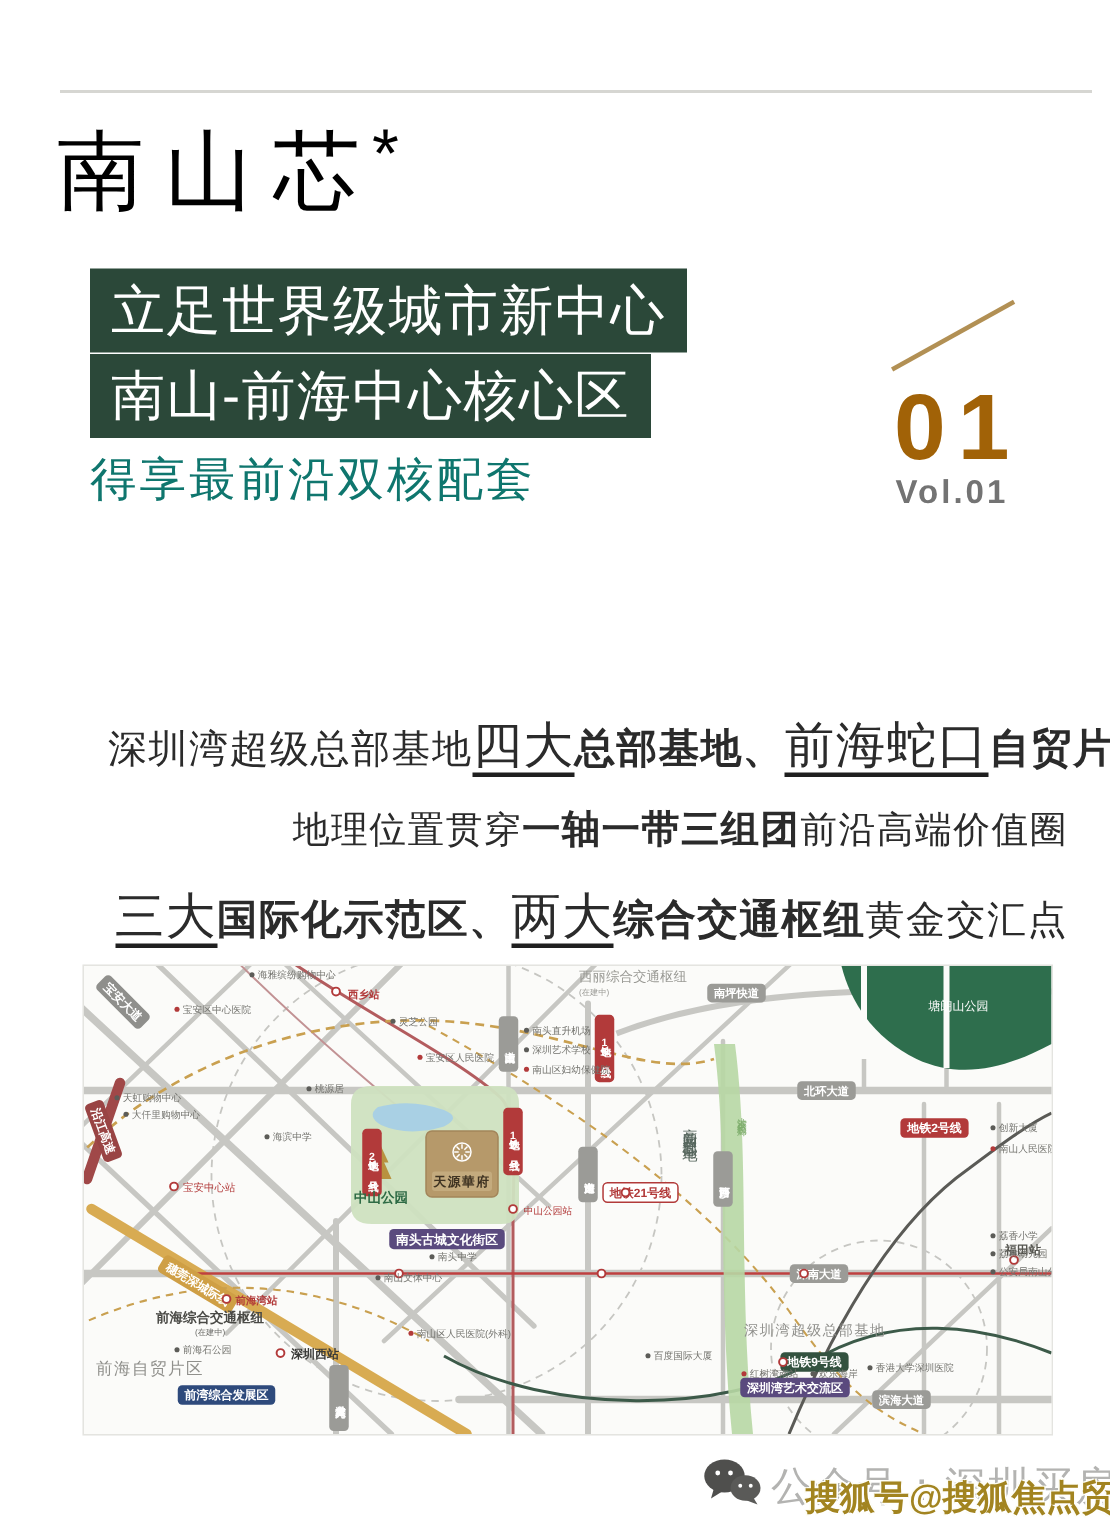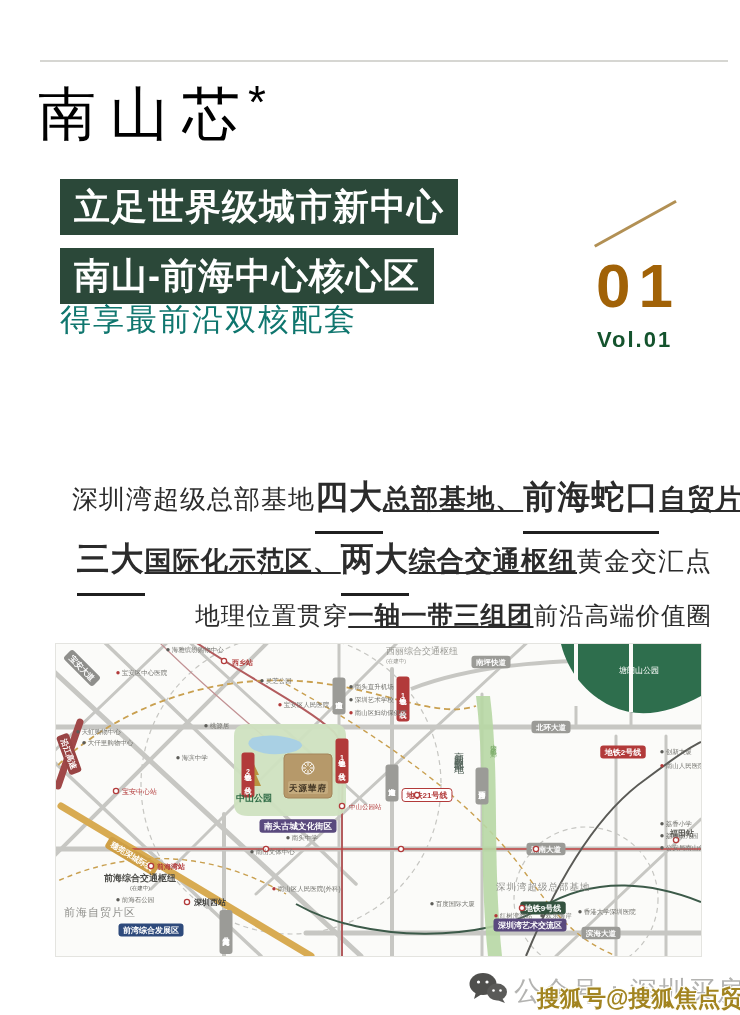--- a/index.html
+++ b/index.html
@@ -3,36 +3,36 @@
 <meta charset="utf-8">
 <style>
   html,body{margin:0;padding:0;background:#ffffff;}
   body{width:740px;height:1015px;position:relative;overflow:hidden;
        font-family:"Liberation Sans","DejaVu Sans",sans-serif;}
   .abs{position:absolute;}
   
   #top-divider{left:40px;top:60px;width:688px;height:2px;background:#d6d6d2;}
   #brand-title{left:38px;top:76px;font-size:58px;color:#000000;letter-spacing:14px;font-weight:400;}
   #brand-asterisk{font-size:46px;position:relative;top:-16px;left:-6px;letter-spacing:0;}
-  .green-box{left:60px;background:#2b4839;color:#ffffff;font-weight:bold;
+  .green-box{left:60px;background:#2b4839;color:#ffffff;font-weight:normal;
              font-size:36px;letter-spacing:1px;padding:10px 14px;line-height:1;white-space:nowrap;}
   #headline-1{top:179px;}
-  #headline-2{top:248px;}
+  #headline-2{top:236px;}
   #headline-sub{left:60px;top:299px;font-size:31px;letter-spacing:2px;color:#0f766e;white-space:nowrap;}
   
   #issue-line{left:594px;top:245px;width:93px;border-top:3.5px solid #b29054;
               transform:rotate(-29deg);transform-origin:0 0;}
   #issue-number{left:596px;top:250px;font-size:62px;color:#a16207;letter-spacing:8px;font-weight:bold;}
-  #issue-vol{left:597px;top:327px;font-size:22px;color:#14532d;letter-spacing:2px;font-weight:bold;}
+  #issue-vol{left:597px;top:315px;font-size:22px;color:#737373;letter-spacing:2px;font-weight:bold;}
   
   #para{right:28px;top:474px;width:640px;text-align:right;color:#2b2b2b;}
   .p-line{margin:0 0 16px;font-size:26px;line-height:1.4;white-space:nowrap;letter-spacing:1px;}
   .p-line3{font-size:24.5px;}
-  .seg-bold{font-weight:bold;font-size:1.04em;text-decoration:underline;}
-  .seg-key{font-weight:bold;font-size:1.27em;border-bottom:3px solid #1f1f1f;padding-bottom:16px;}
+  .seg-bold{font-weight:bold;font-size:1.04em;}
+  .seg-key{font-weight:normal;font-size:1.27em;border-bottom:3px solid #1f1f1f;padding-bottom:0;}
   
   #map-wrap{left:55px;top:643px;width:645px;height:312px;background:#fbfbf9;border:1px solid #e4e4e0;}
   #map-svg{width:100%;height:100%;display:block;font-family:"Liberation Sans","DejaVu Sans",sans-serif;}
   
   #footer-icon{left:468px;top:971px;width:40px;height:34px;}
   #footer-label{left:514px;top:973px;font-size:27px;color:#b3b3b1;letter-spacing:2px;white-space:nowrap;}
   #watermark{left:537px;top:983px;font-size:23px;font-weight:bold;color:#a28420;white-space:nowrap;
              text-shadow:1px 1px 0 #ffffff,-1px -1px 0 #fdfdf6,1px -1px 0 #fdfdf6,-1px 1px 0 #fdfdf6;}
 </style>
 </head>
@@ -49,25 +49,25 @@
   <div id="headline-sub" class="abs">得享最前沿双核配套</div>
 
   <div id="issue-line" class="abs"></div>
   <div id="issue-number" class="abs">01</div>
   <div id="issue-vol" class="abs">Vol.01</div>
 
   <div id="para" class="abs">
     <div class="p-line">
       <span class="seg-normal">深圳湾超级总部基地</span><span class="seg-key">四大</span><span class="seg-bold">总部基地、</span><span class="seg-key">前海蛇口</span><span class="seg-bold">自贸片区</span>
     </div>
+    <div class="p-line p-line3">
+      <span class="seg-normal">地理位置贯穿</span><span class="seg-bold">一轴一带三组团</span><span class="seg-normal">前沿高端价值圈</span>
+    </div>
     <div class="p-line">
       <span class="seg-key">三大</span><span class="seg-bold">国际化示范区、</span><span class="seg-key">两大</span><span class="seg-bold">综合交通枢纽</span><span class="seg-normal">黄金交汇点</span>
-    </div>
-    <div class="p-line p-line3">
-      <span class="seg-normal">地理位置贯穿</span><span class="seg-bold">一轴一带三组团</span><span class="seg-normal">前沿高端价值圈</span>
     </div>
   </div>
 
   <div id="map-wrap" class="abs">
     <svg id="map-svg" viewBox="0 0 645 312">
         <rect x="0" y="0" width="645" height="312" fill="#fbfbf9"></rect>
         <circle cx="235" cy="140" r="150" fill="none" stroke="#c6c6c2" stroke-dasharray="5 4" stroke-width="1.2"></circle>
         <circle cx="530" cy="255" r="72" fill="none" stroke="#c6c6c2" stroke-dasharray="5 4" stroke-width="1.2"></circle>
         <line x1="-5" y1="25" x2="305" y2="312" stroke="#c7c7c3" stroke-width="5" stroke-linecap="round"></line>
         <line x1="45" y1="-5" x2="300" y2="240" stroke="#c7c7c3" stroke-width="3.5" stroke-linecap="round"></line>

